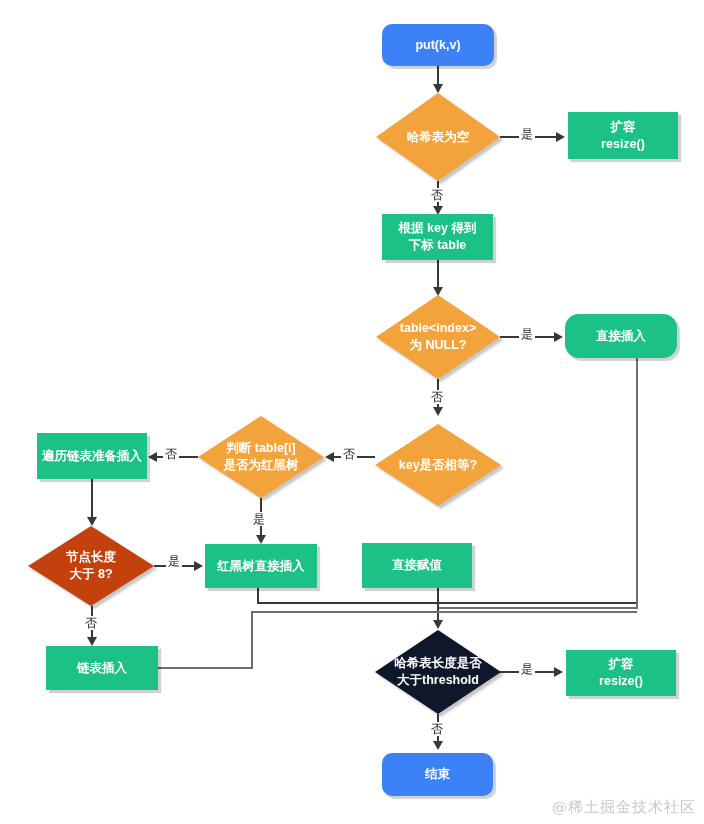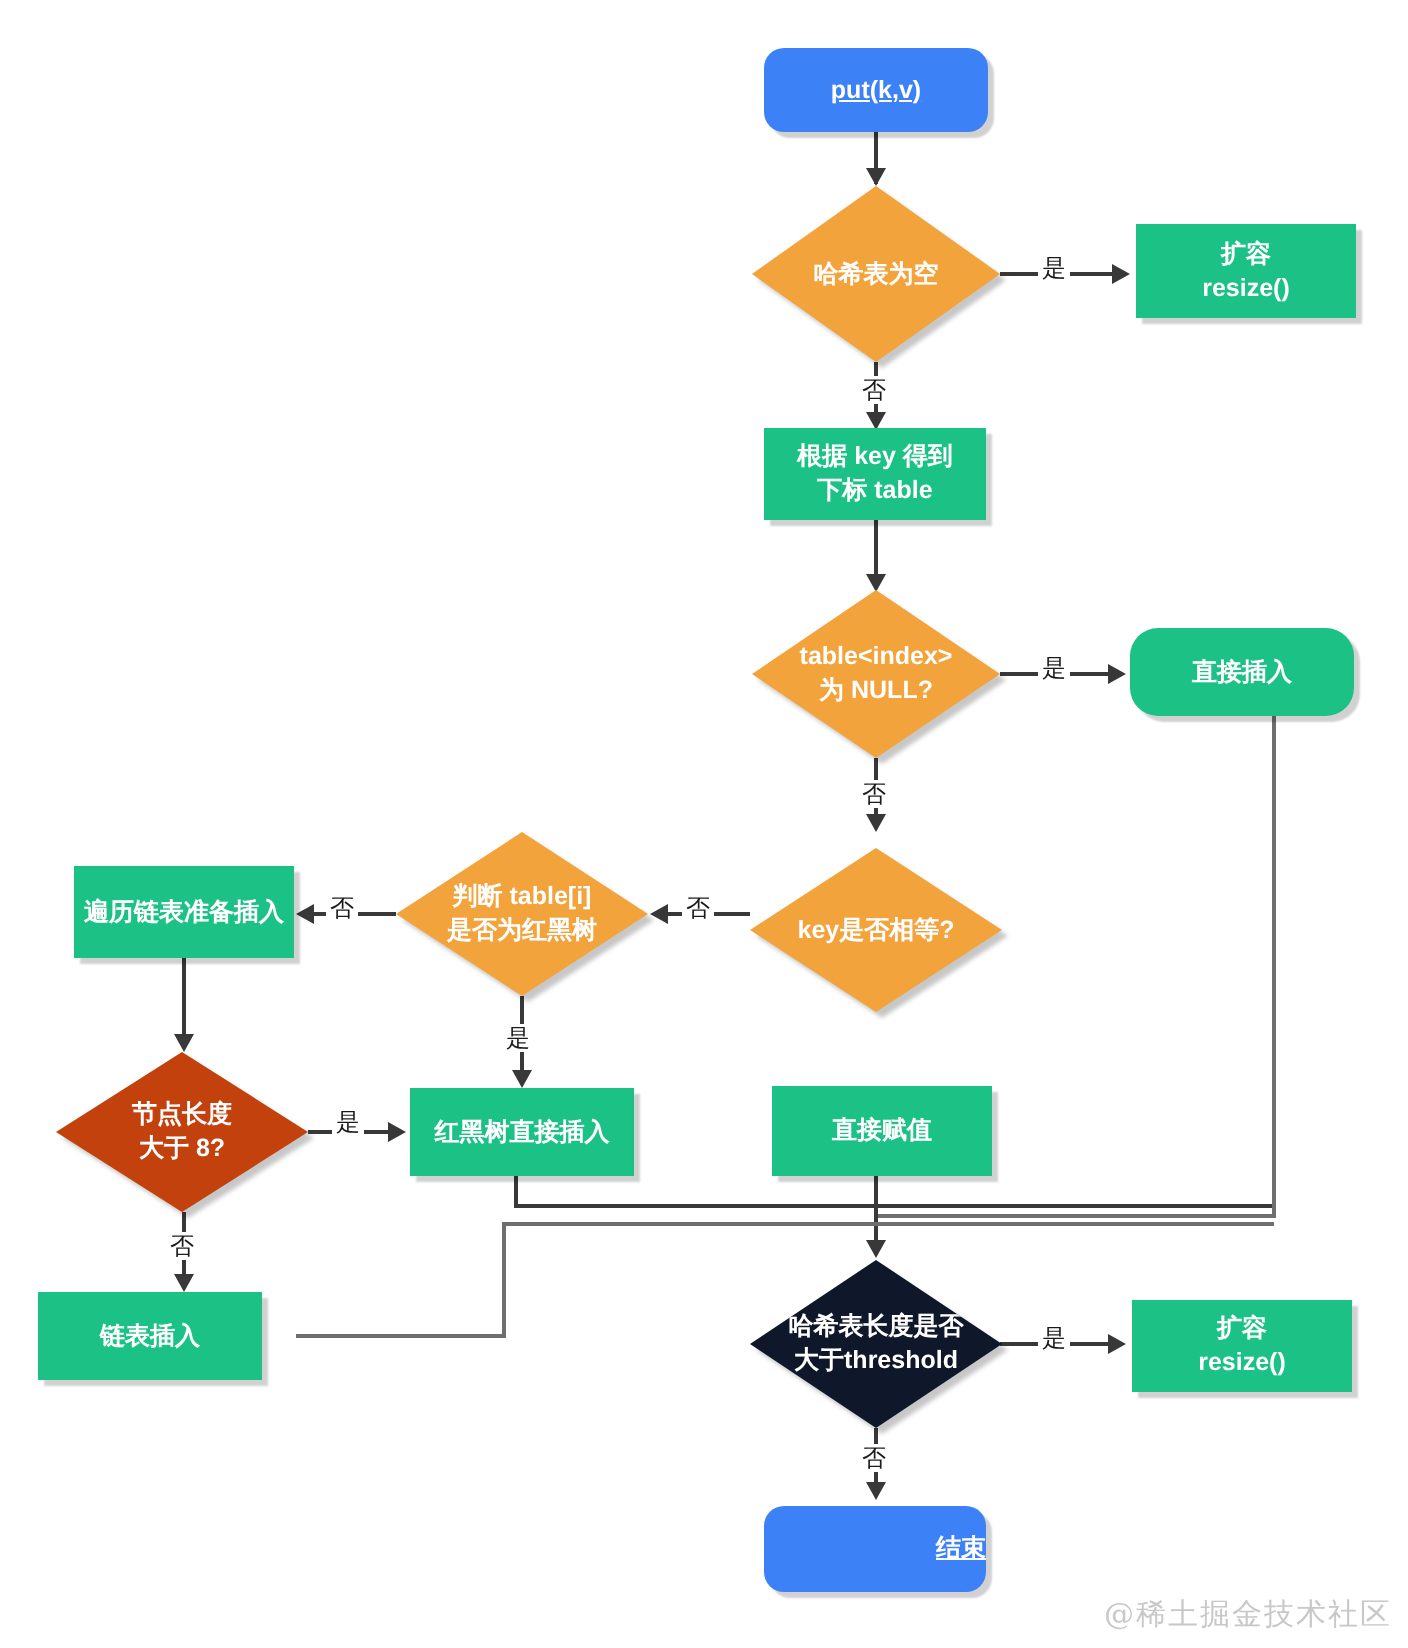--- a/index.html
+++ b/index.html
@@ -3,21 +3,21 @@
 <meta charset="utf-8">
 <style>
   html,body{margin:0;padding:0;background:#ffffff;}
   body{font-family:"Liberation Sans","DejaVu Sans",sans-serif;}
   .canvas{position:relative;width:704px;height:824px;background:#ffffff;overflow:hidden;}
   .node{position:absolute;display:flex;align-items:center;justify-content:center;
         text-align:center;color:#ffffff;font-weight:bold;font-size:12.5px;line-height:1.35;
         box-sizing:border-box;}
   .node .nline{display:block;}
   .shape-rect{box-shadow:3px 3px 1px rgba(0,0,0,0.18);}
-  .shape-rounded{border-radius:10px;box-shadow:3px 3px 1px rgba(0,0,0,0.18);text-decoration:underline;}
+  .shape-rounded{border-radius:10px;box-shadow:3px 3px 1px rgba(0,0,0,0.18);}
   .shape-diamond{clip-path:polygon(50% 0,100% 50%,50% 100%,0 50%);}
   .diamond-wrap{position:absolute;filter:drop-shadow(3px 3px 1px rgba(0,0,0,0.22));}
   .diamond-wrap .node{position:relative;width:100%;height:100%;padding:0 12px;}
   .seg{position:absolute;}
   .edge-label{position:absolute;font-size:12px;color:#1a1a1a;background:#ffffff;
         padding:0 2px;line-height:14px;text-align:center;}
   .ah{position:absolute;width:0;height:0;}
   .ah-down{border-left:5px solid transparent;border-right:5px solid transparent;border-top:9px solid #383838;}
   .ah-right{border-top:5px solid transparent;border-bottom:5px solid transparent;border-left:9px solid #383838;}
   .ah-left{border-top:5px solid transparent;border-bottom:5px solid transparent;border-right:9px solid #383838;}
@@ -131,45 +131,45 @@
             <span class="nline">节点长度</span>
             <span class="nline">大于 8?</span>
           </div>
         </div>
       </div>
       <div class="node shape-rect" style="left: 205px; top: 544px; width: 112px; height: 44px; background: rgb(27, 193, 133);">
         <div>
           <span class="nline">红黑树直接插入</span>
         </div>
       </div>
-      <div class="node shape-rect" style="left: 386px; top: 543px; width: 110px; height: 45px; background: rgb(27, 193, 133); text-align: right;">
+      <div class="node shape-rect" style="left: 362px; top: 543px; width: 110px; height: 45px; background: rgb(27, 193, 133); text-align: right;">
         <div>
           <span class="nline">直接赋值</span>
         </div>
       </div>
-      <div class="node shape-rect" style="left: 19px; top: 646px; width: 112px; height: 44px; background: rgb(27, 193, 133);">
+      <div class="node shape-rect" style="left: 46px; top: 646px; width: 112px; height: 44px; background: rgb(27, 193, 133);">
         <div>
           <span class="nline">链表插入</span>
         </div>
       </div>
       <div class="diamond-wrap" style="left: 375px; top: 630px; width: 126px; height: 84px;">
         <div class="node shape-diamond" style="background: #0f172a;">
           <div>
             <span class="nline">哈希表长度是否</span>
             <span class="nline">大于threshold</span>
           </div>
         </div>
       </div>
       <div class="node shape-rect" style="left: 566px; top: 650px; width: 110px; height: 46px; background: rgb(27, 193, 133);">
         <div>
           <span class="nline">扩容</span>
           <span class="nline">resize()</span>
         </div>
       </div>
-      <div class="node shape-rounded" style="left: 382px; top: 753px; width: 111px; height: 43px; background: rgb(60, 130, 246); justify-content: flex-end;">
+      <div class="node shape-rounded" style="left: 382px; top: 753px; width: 111px; height: 43px; background: rgb(60, 130, 246);">
         <div>
           <span class="nline">结束</span>
         </div>
       </div>
     </div>
   <div id="labels-layer">
       <div class="edge-label" style="left: 519px; top: 127px; color: rgb(26, 26, 26);">是</div>
       <div class="edge-label" style="left: 429px; top: 188px; color: rgb(26, 26, 26);">否</div>
       <div class="edge-label" style="left: 519px; top: 327px; color: rgb(26, 26, 26);">是</div>
       <div class="edge-label" style="left: 429px; top: 390px; color: rgb(26, 26, 26);">否</div>

